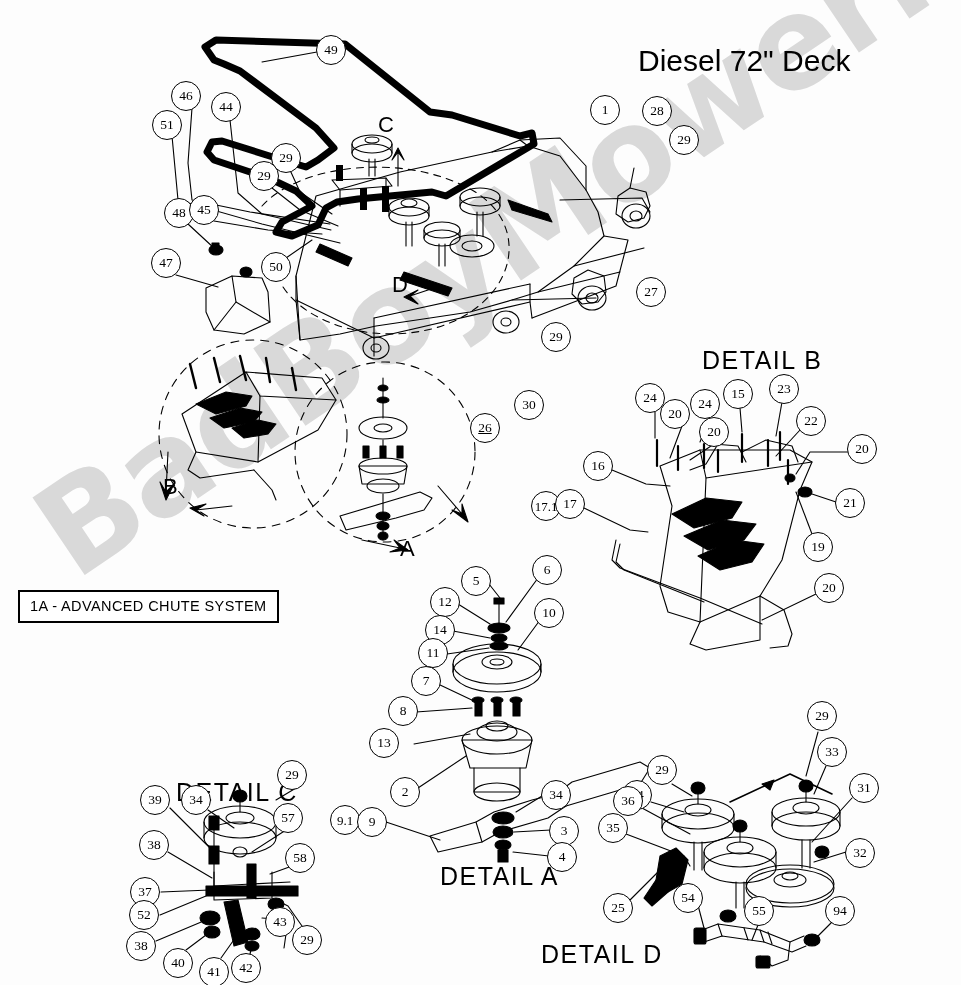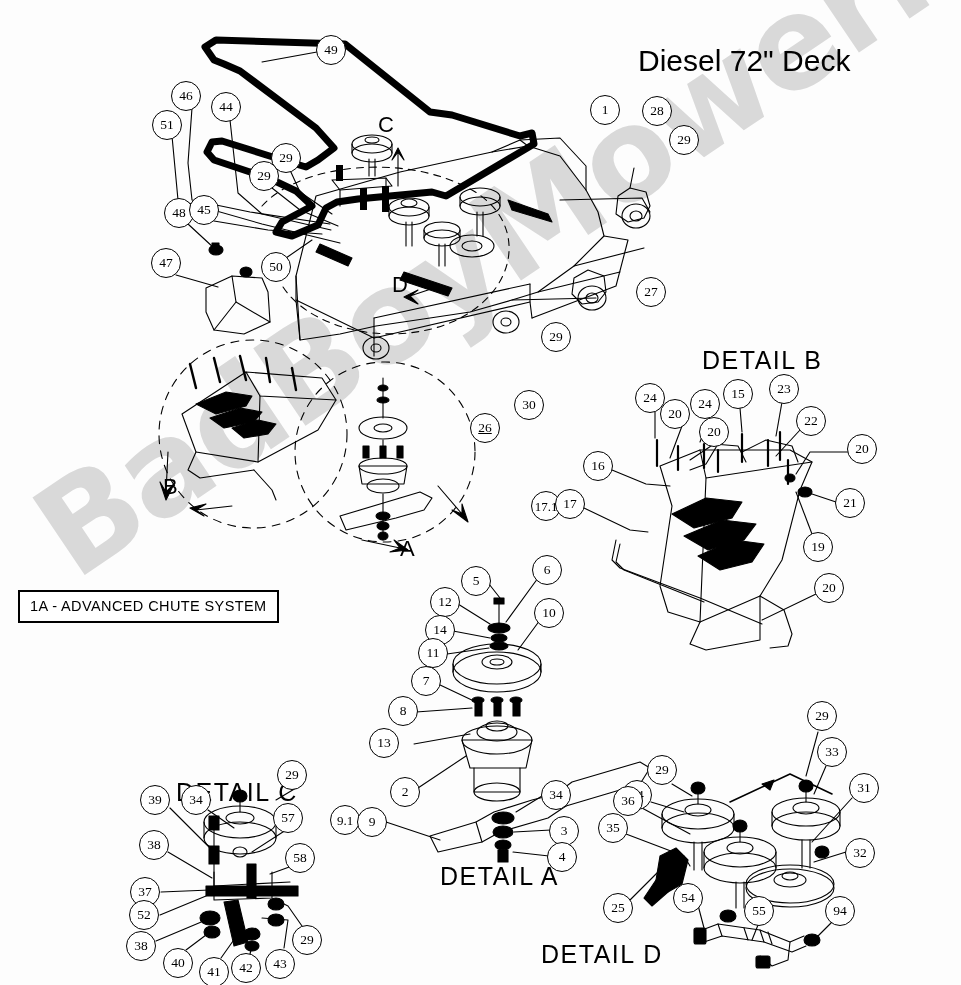--- a/index.html
+++ b/index.html
@@ -620,21 +620,21 @@
       <div class="callout" style="left: 196px; top: 800px;">34</div>
       <div class="callout" style="left: 288px; top: 818px;">57</div>
       <div class="callout" style="left: 154px; top: 845px;">38</div>
       <div class="callout" style="left: 300px; top: 858px;">58</div>
       <div class="callout" style="left: 145px; top: 892px;">37</div>
       <div class="callout" style="left: 144px; top: 915px;">52</div>
       <div class="callout" style="left: 141px; top: 946px;">38</div>
       <div class="callout" style="left: 178px; top: 963px;">40</div>
       <div class="callout" style="left: 214px; top: 972px;">41</div>
       <div class="callout" style="left: 246px; top: 968px;">42</div>
-      <div class="callout" style="left: 280px; top: 964px; text-align: center;">43</div>
+      <div class="callout" style="left: 280px; top: 922px; text-align: center;">43</div>
       <div class="callout" style="left: 307px; top: 940px;">29</div>
       <div class="callout" style="left: 662px; top: 770px;">29</div>
       <div class="callout" style="left: 637px; top: 795px;">34</div>
       <div class="callout" style="left: 628px; top: 801px;">36</div>
       <div class="callout" style="left: 613px; top: 828px;">35</div>
       <div class="callout" style="left: 618px; top: 908px;">25</div>
       <div class="callout" style="left: 822px; top: 716px;">29</div>
       <div class="callout" style="left: 832px; top: 752px;">33</div>
       <div class="callout" style="left: 864px; top: 788px;">31</div>
       <div class="callout" style="left: 860px; top: 853px;">32</div>

